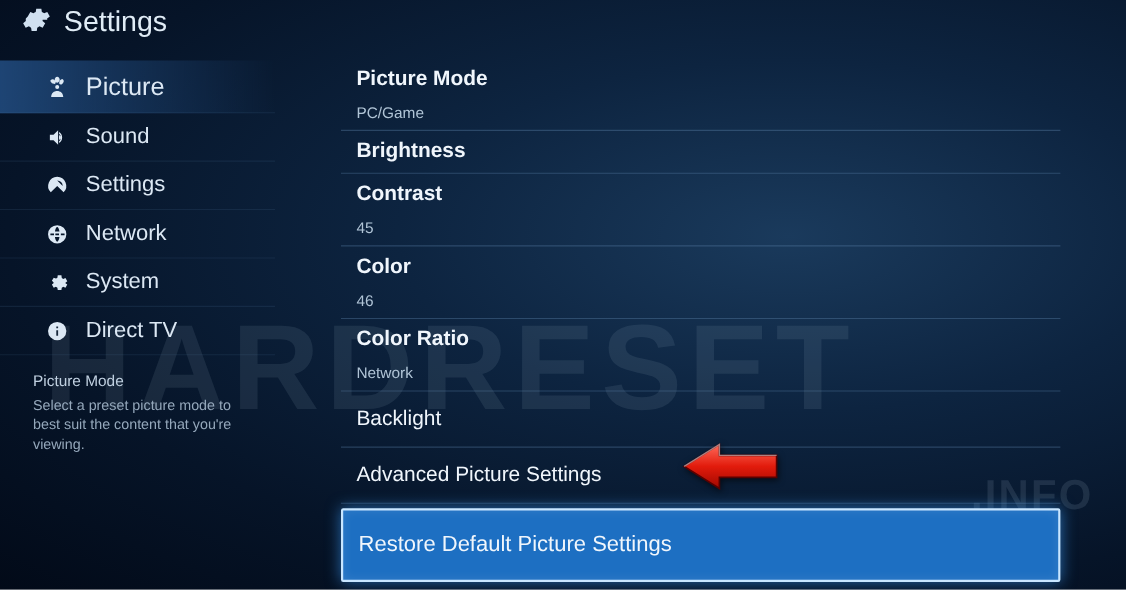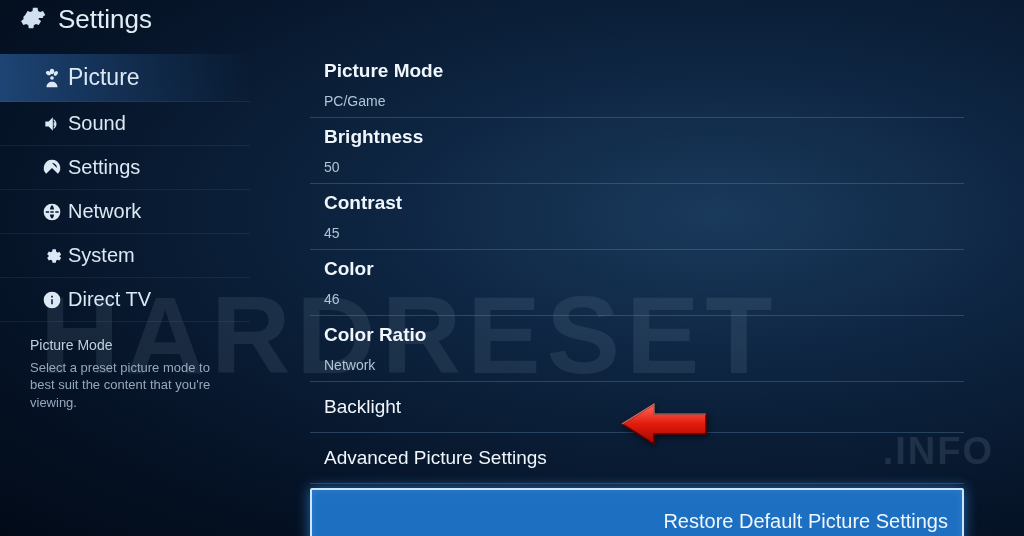--- a/index.html
+++ b/index.html
@@ -56,21 +56,21 @@
   }
 
   
   .sidebar {
     width: 250px;
     padding-top: 8px;
   }
   .sidebar-item {
     display: flex;
     align-items: center;
-    gap: 4px;
+    gap: 14px;
     padding: 10px 18px 10px 40px;
     font-size: 20px;
     color: #dce8f4;
     border-bottom: 1px solid rgba(90,130,170,0.15);
     cursor: pointer;
   }
   .sidebar-item.active {
     background: linear-gradient(to right, rgba(40,90,150,0.7), rgba(40,90,150,0));
     font-size: 23px;
     font-weight: 500;
@@ -110,21 +110,21 @@
 
   .setting-row.selected {
     background: #1d6fc2;
     border: 2px solid #c9e6ff;
     border-radius: 2px;
     box-shadow: 0 0 14px rgba(60,160,255,0.6), inset 0 0 10px rgba(255,255,255,0.1);
     position: relative;
     padding: 14px 14px;
     margin-top: 4px;
   }
-  .setting-row.selected .label { font-size: 20px; font-weight: 500; text-align: right; }
+  .setting-row.selected .label { font-size: 20px; font-weight: 500; }
 
   
   .arrow-callout {
     position: absolute;
     left: 620px;
     top: 400px;
     z-index: 5;
     pointer-events: none;
   }
   .arrow-callout svg { filter: drop-shadow(1px 2px 3px rgba(0,0,0,0.6)); }
@@ -211,21 +211,20 @@
 
   <div class="main">
 
     <div class="setting-row">
       <div class="label">Picture Mode</div>
       <div class="value">PC/Game</div>
     </div>
 
     <div class="setting-row">
       <div class="label">Brightness</div>
-      <div class="value">50</div>
     </div>
 
     <div class="setting-row">
       <div class="label">Contrast</div>
       <div class="value">45</div>
     </div>
 
     <div class="setting-row">
       <div class="label">Color</div>
       <div class="value">46</div>

